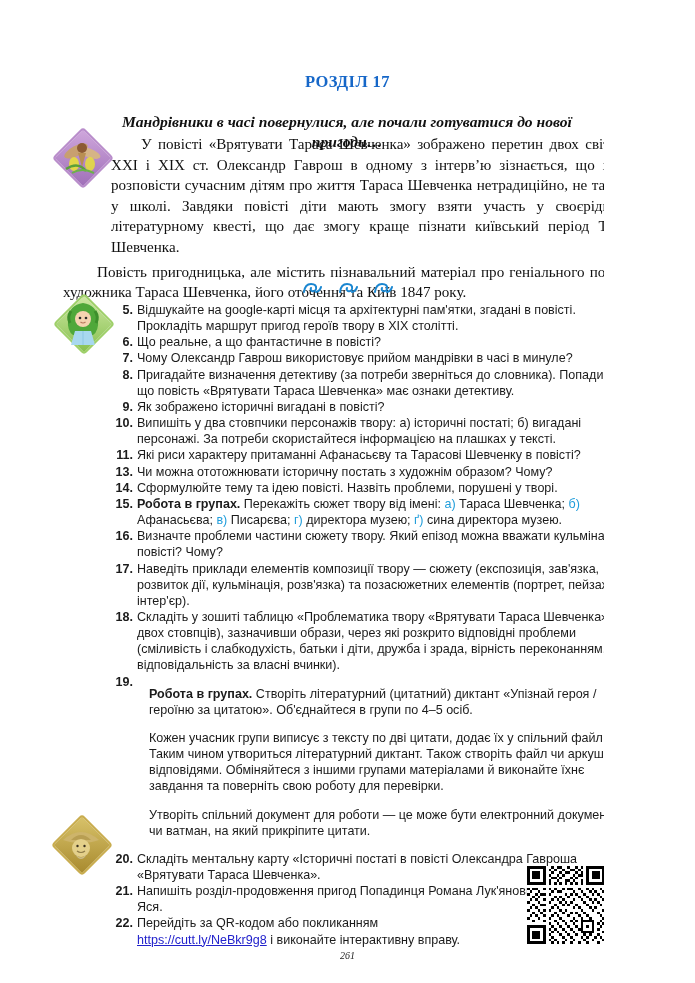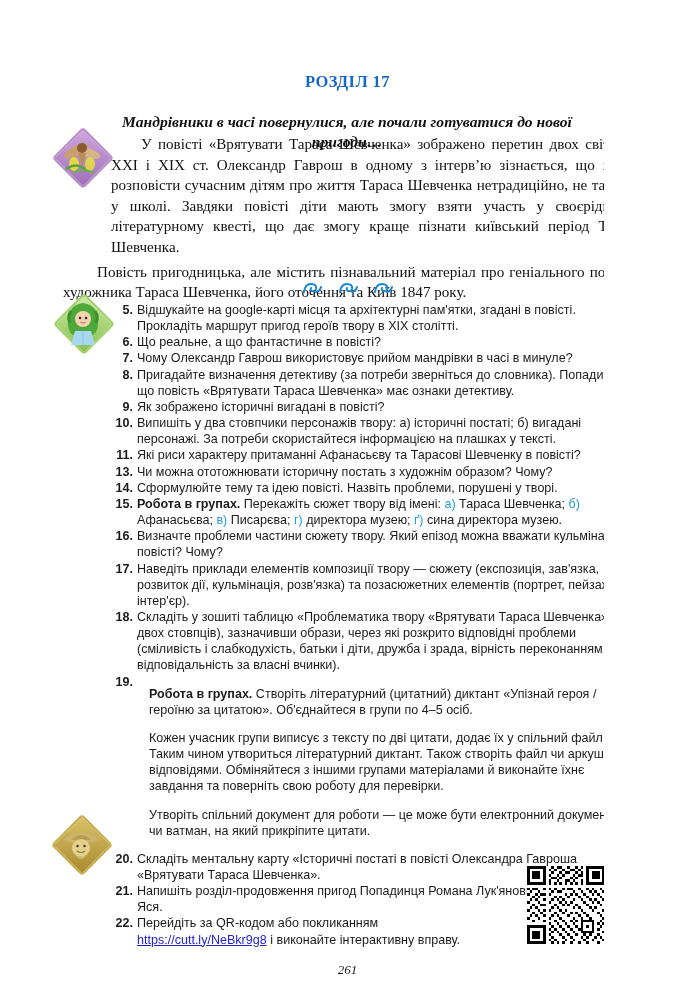--- a/index.html
+++ b/index.html
@@ -172,23 +172,22 @@
 
   
   .pagenum {
     position: absolute;
     top: 950px;
     left: 0;
     width: 695px;
     text-align: center;
     font-family: "Liberation Serif", serif;
     font-style: italic;
-    font-size: 13px;
+    font-size: 10px;
     color: #1d1d1d;
-    margin-top: 12px;
   }
 </style>
 </head>
 <body>
 
 <div class="page">
 
   <div class="chapter-title">РОЗДІЛ 17</div>
 
   <div class="chapter-subtitle">Мандрівники в часі повернулися, але почали готуватися до нової пригоди…</div>

